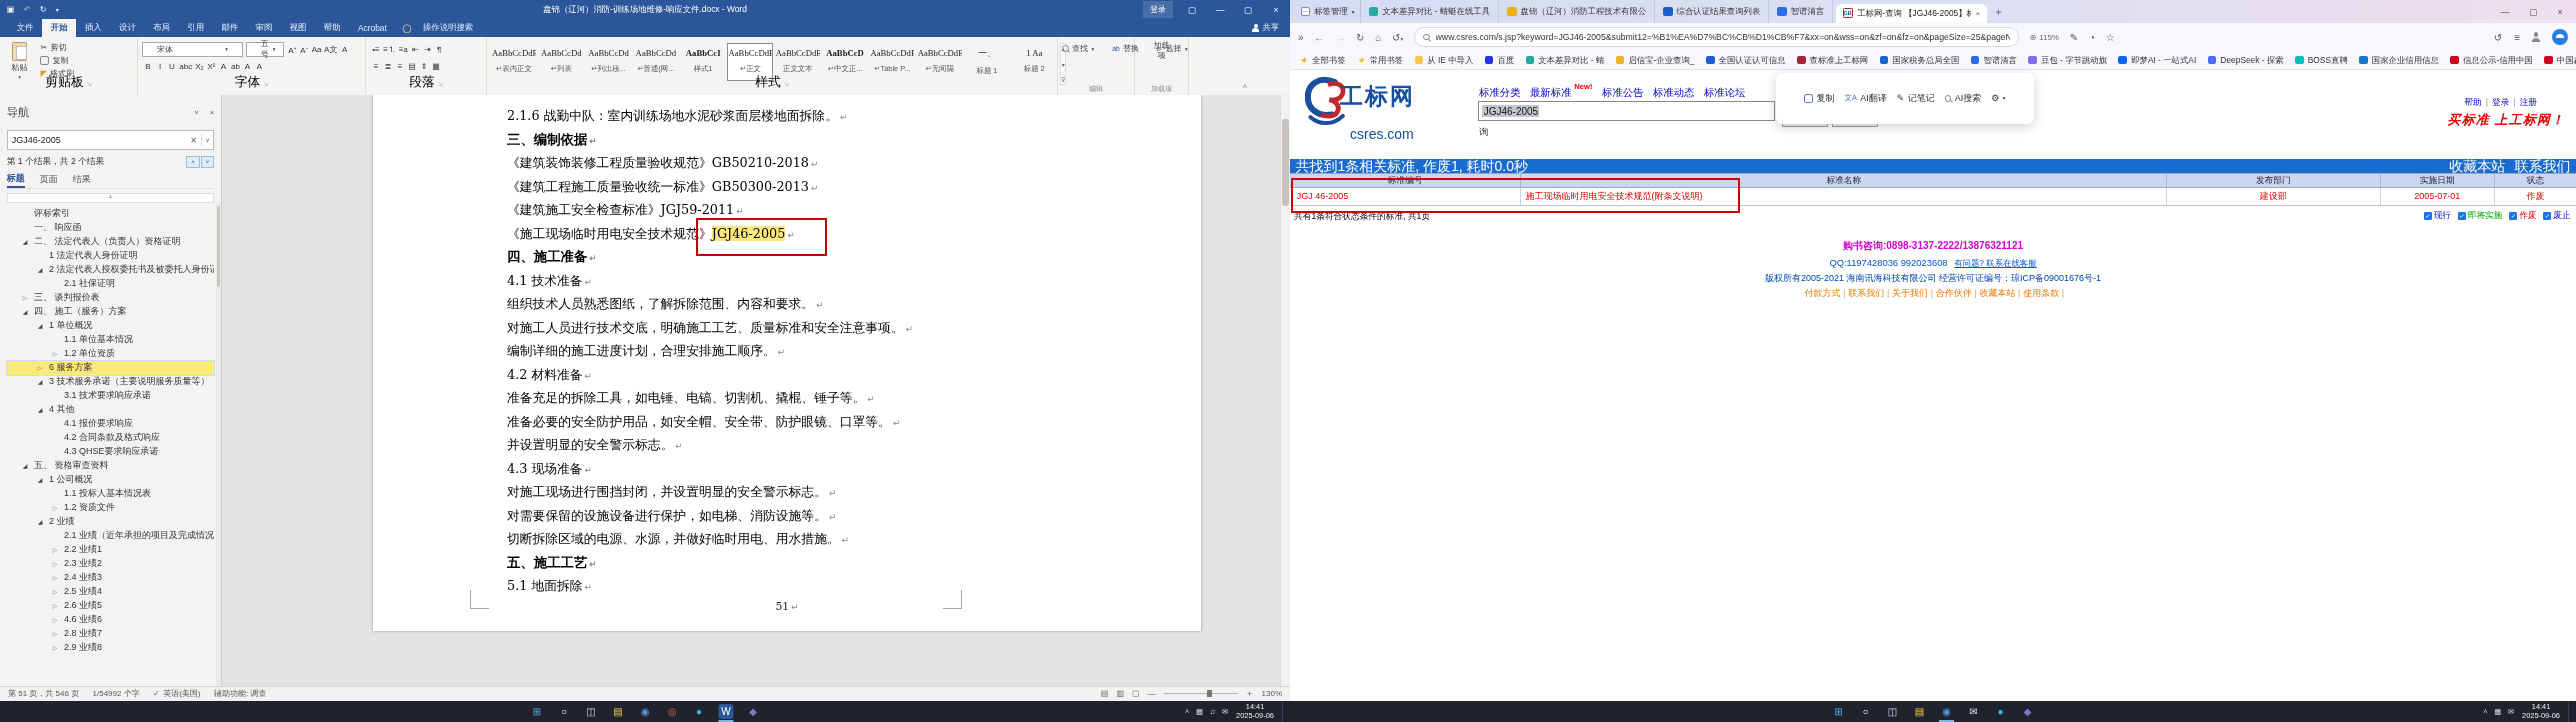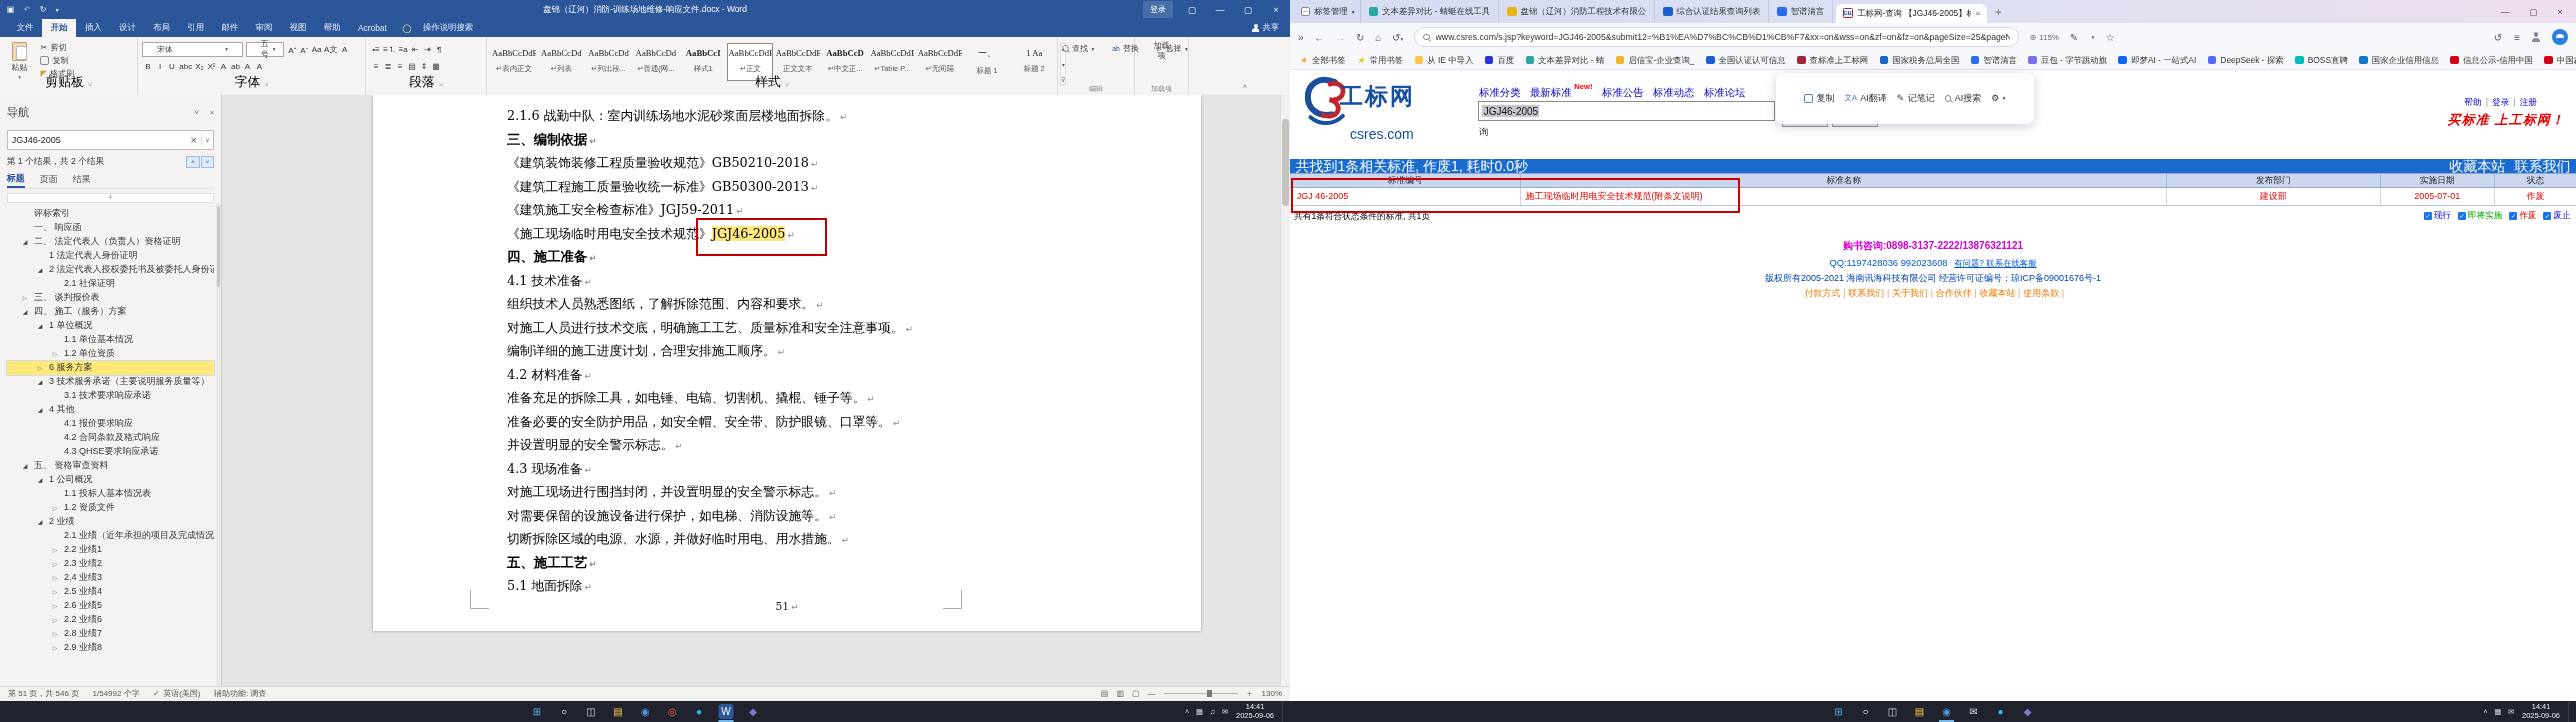--- a/index.html
+++ b/index.html
@@ -590,21 +590,21 @@
             <span class="tl">2.5 业绩4</span>
           </div>
 
           <div class="ti l2" data-name="nav-tree-item">
             <span class="ar c" data-name="tree-expand-icon"></span>
             <span class="tl">2.6 业绩5</span>
           </div>
 
           <div class="ti l2" data-name="nav-tree-item">
             <span class="ar c" data-name="tree-expand-icon"></span>
-            <span class="tl">2.2 业绩6</span>
+            <span class="tl">4.6 业绩6</span>
           </div>
 
           <div class="ti l2" data-name="nav-tree-item">
             <span class="ar c" data-name="tree-expand-icon"></span>
             <span class="tl">2.8 业绩7</span>
           </div>
 
           <div class="ti l2" data-name="nav-tree-item">
             <span class="ar c" data-name="tree-expand-icon"></span>
             <span class="tl">2.9 业绩8</span>

